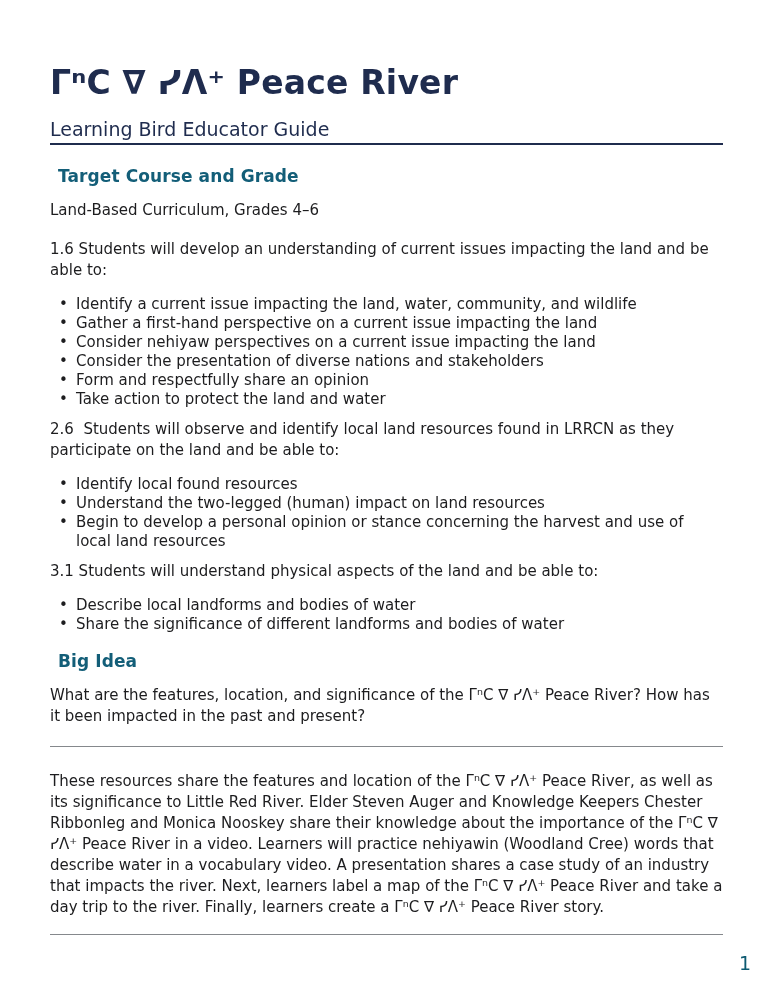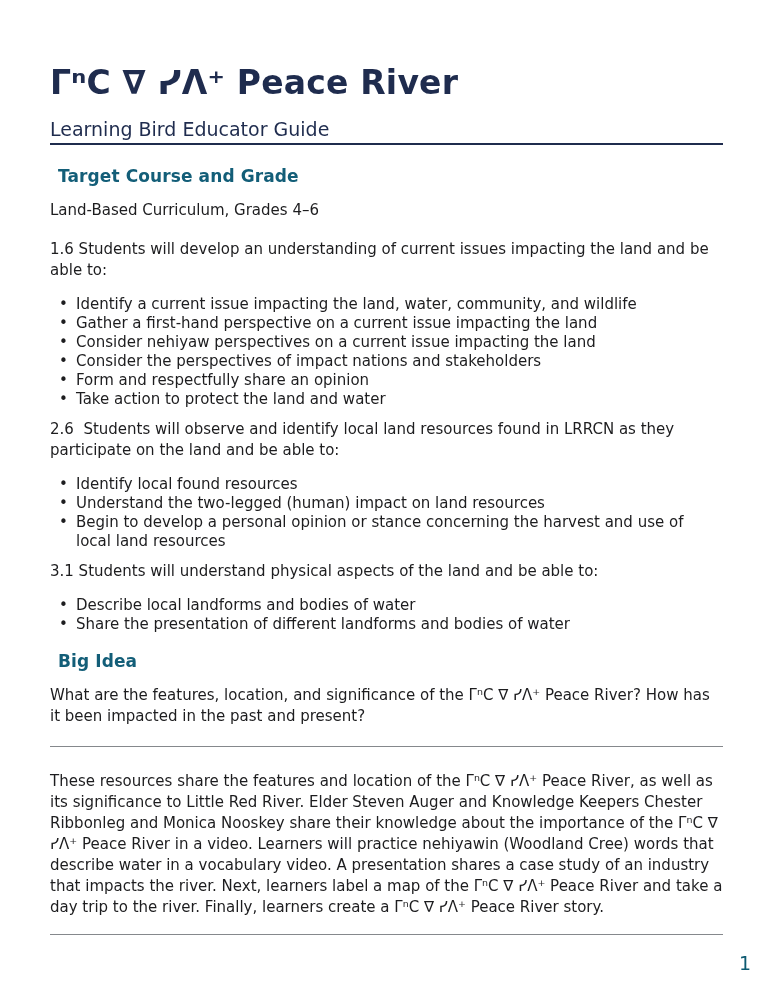--- a/index.html
+++ b/index.html
@@ -106,38 +106,38 @@
   <h2 class="section-heading" style="margin-top:0;">Target Course and Grade</h2>
 
   <p class="body-text course-line">Land-Based Curriculum, Grades 4–6</p>
 
   <p class="body-text">1.6 Students will develop an understanding of current issues impacting the land and be able to:</p>
 
   <ul class="bullet-list">
     <li>Identify a current issue impacting the land, water, community, and wildlife</li>
     <li>Gather a first-hand perspective on a current issue impacting the land</li>
     <li>Consider nehiyaw perspectives on a current issue impacting the land</li>
-    <li>Consider the perspectives of impact nations and stakeholders</li>
+    <li>Consider the presentation of diverse nations and stakeholders</li>
     <li>Form and respectfully share an opinion</li>
     <li>Take action to protect the land and water</li>
   </ul>
 
   <p class="body-text">2.6  Students will observe and identify local land resources found in LRRCN as they participate on the land and be able to:</p>
 
   <ul class="bullet-list">
     <li>Identify local found resources</li>
     <li>Understand the two-legged (human) impact on land resources</li>
     <li>Begin to develop a personal opinion or stance concerning the harvest and use of local land resources</li>
   </ul>
 
   <p class="body-text">3.1 Students will understand physical aspects of the land and be able to:</p>
 
   <ul class="bullet-list">
     <li>Describe local landforms and bodies of water</li>
-    <li>Share the presentation of different landforms and bodies of water</li>
+    <li>Share the significance of different landforms and bodies of water</li>
   </ul>
 
   <h2 class="section-heading">Big Idea</h2>
 
   <p class="body-text">What are the features, location, and significance of the ΓⁿC ∇ ᓯΛ⁺ Peace River? How has it been impacted in the past and present?</p>
 
   <hr class="rule-gray">
 
 
   <p class="body-text">These resources share the features and location of the ΓⁿC ∇ ᓯΛ⁺ Peace River, as well as its significance to Little Red River. Elder Steven Auger and Knowledge Keepers Chester Ribbonleg and Monica Nooskey share their knowledge about the importance of the ΓⁿC ∇ ᓯΛ⁺ Peace River in a video. Learners will practice nehiyawin (Woodland Cree) words that describe water in a vocabulary video. A presentation shares a case study of an industry that impacts the river. Next, learners label a map of the ΓⁿC ∇ ᓯΛ⁺ Peace River and take a day trip to the river. Finally, learners create a ΓⁿC ∇ ᓯΛ⁺ Peace River story.</p>

